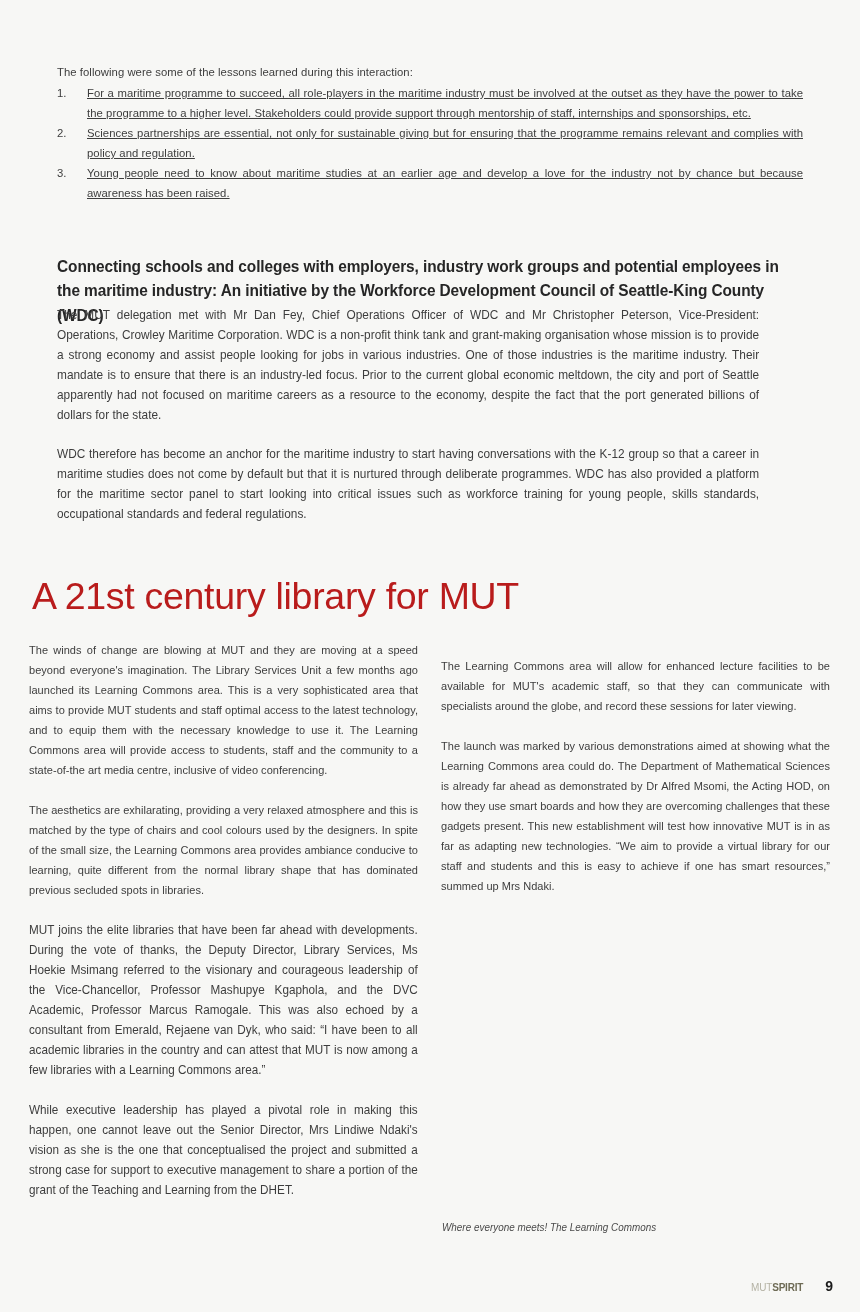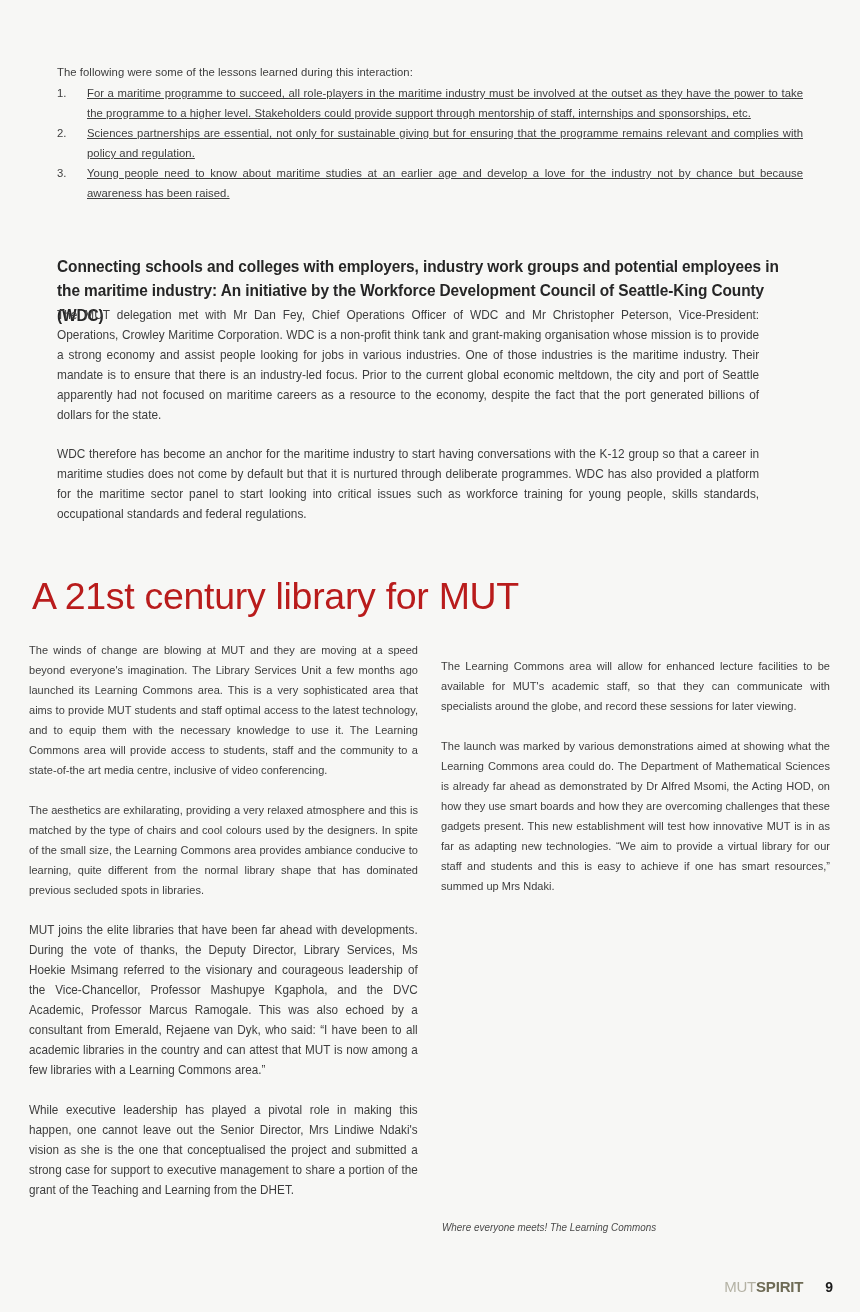--- a/index.html
+++ b/index.html
@@ -160,21 +160,21 @@
   .footer {
     position: absolute;
     right: 27px;
     top: 1250px;
     display: flex;
     align-items: baseline;
     gap: 22px;
   }
   .footer-brand {
     font-family: "Liberation Sans Narrow", "Liberation Sans", sans-serif;
-    font-size: 15px;
+    font-size: 10px;
     letter-spacing: -0.2px;
     font-weight: bold;
     white-space: nowrap;
   }
   .brand-mut {
     color: #b4b2a4;
     font-weight: normal;
   }
   .brand-spirit {
     color: #6e6b55;

